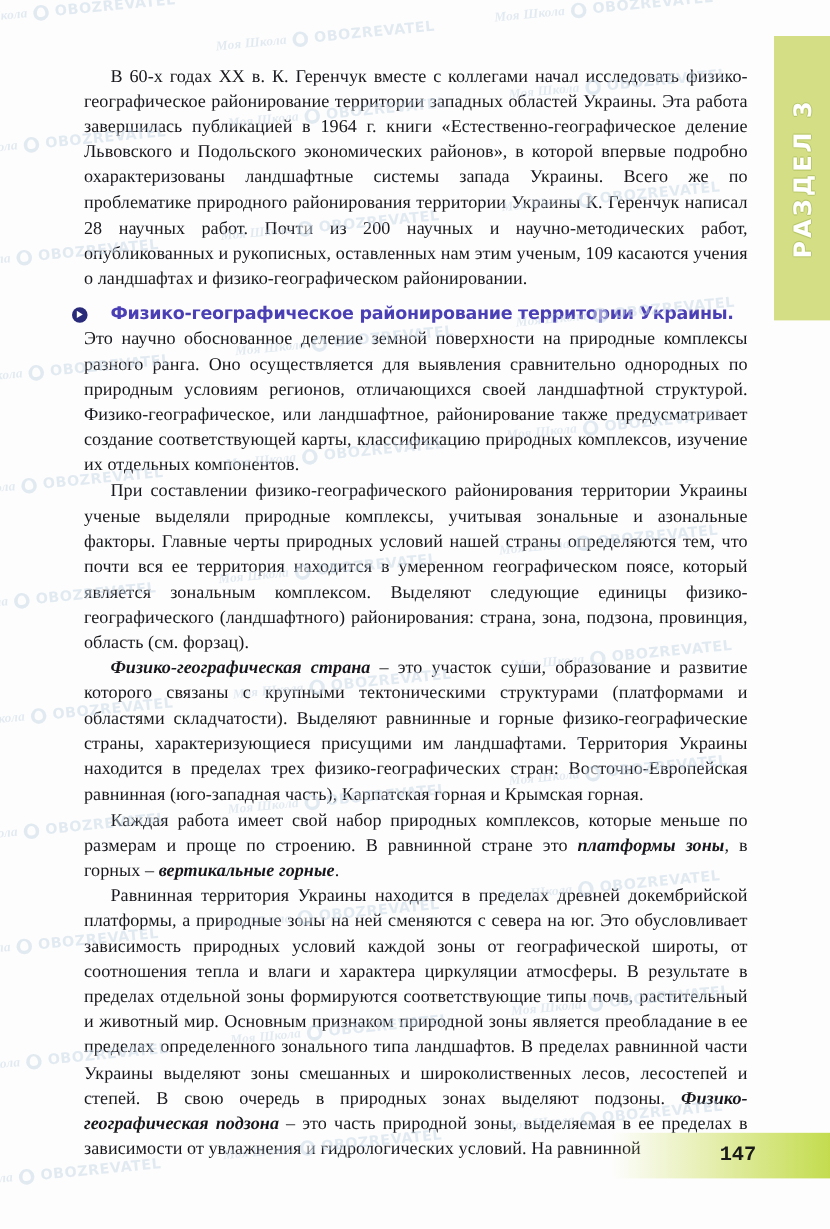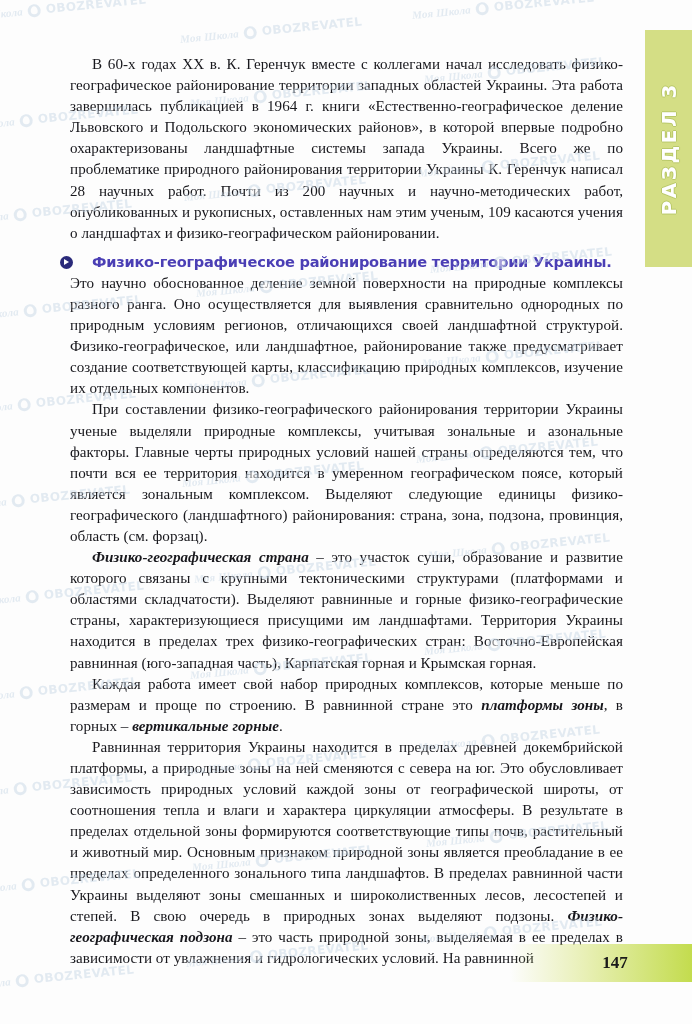--- a/index.html
+++ b/index.html
@@ -171,21 +171,21 @@
     bottom: 42px;
     width: 182px;
     height: 38px;
     background: linear-gradient(to right, rgba(253,253,253,0) 0%, rgba(214,228,120,0.55) 42%, #c3dc4e 100%);
     z-index: 4;
     display: flex;
     align-items: center;
     justify-content: center;
   }
   #page-number {
-    font-family: Liberation Serif, serif;
+    font-family: Liberation Mono, monospace;
     font-weight: 700;
     font-size: 17px;
     color: #1a1a1a;
     padding-left: 28px;
   }
 </style>
 </head>
 <body>
 
 <div id="page">

